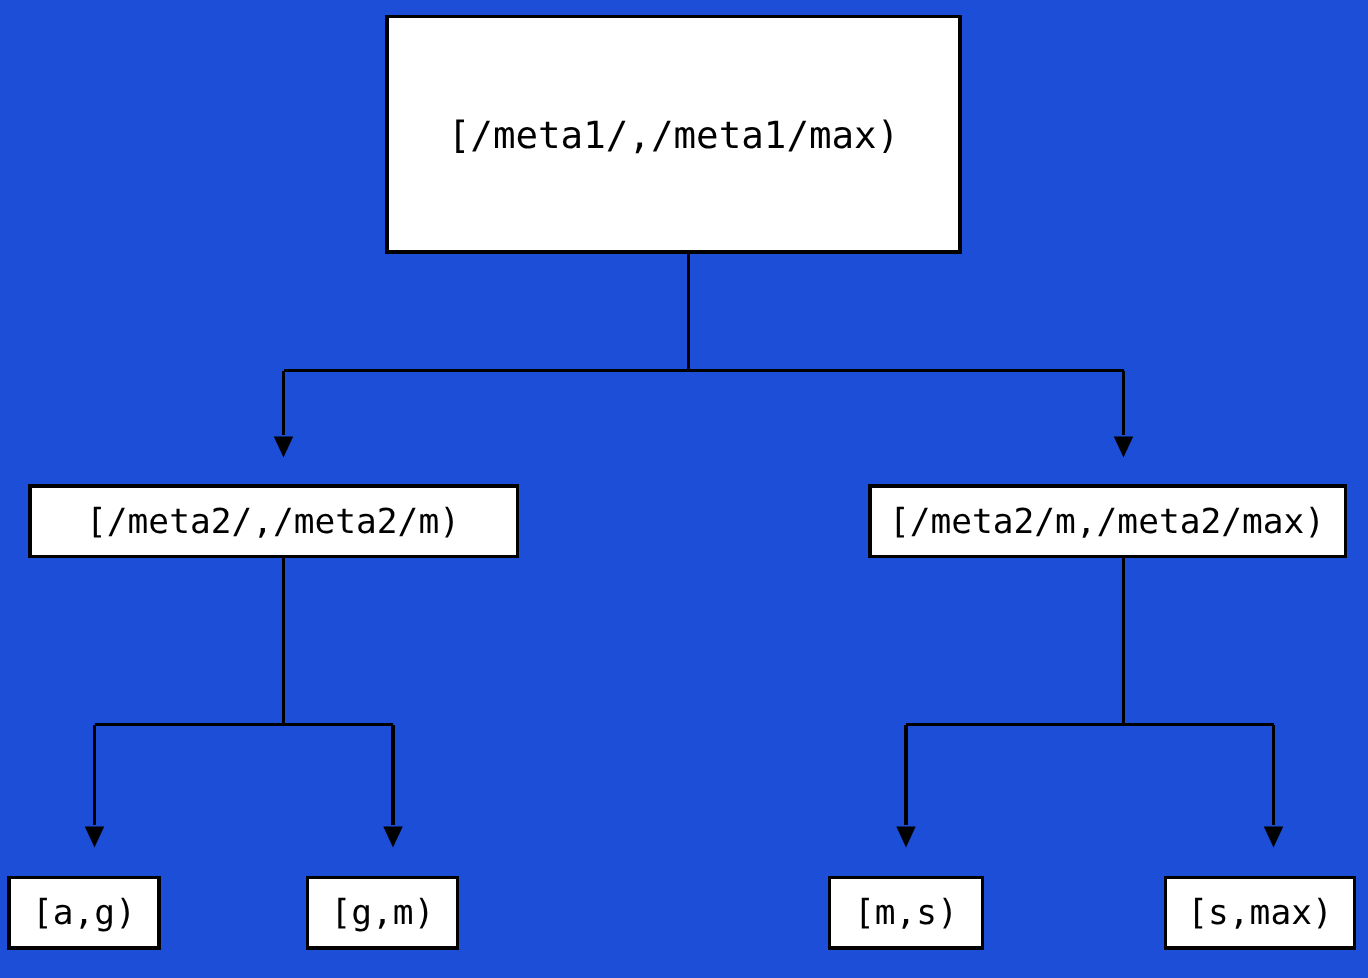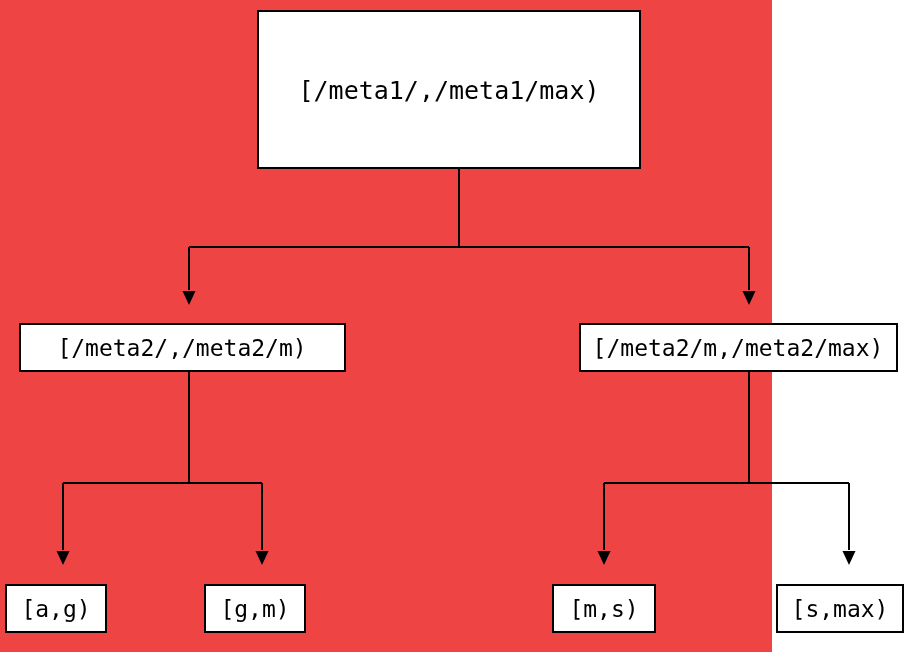--- a/index.html
+++ b/index.html
@@ -9,23 +9,23 @@
     background: #ffffff;
   }
   body {
     width: 912px;
     height: 652px;
     font-family: "DejaVu Sans Mono", "Liberation Mono", monospace;
     overflow: hidden;
   }
   #diagram-root {
     position: relative;
-    width: 772px;
+    width: 912px;
     height: 652px;
-    background: #ef4444;
+    background: #1d4ed8;
   }
   svg#tree-canvas {
     display: block;
     width: 912px;
     height: 652px;
   }
   .node-box {
     fill: #ffffff;
     stroke: #000000;
     stroke-width: 2.4;

